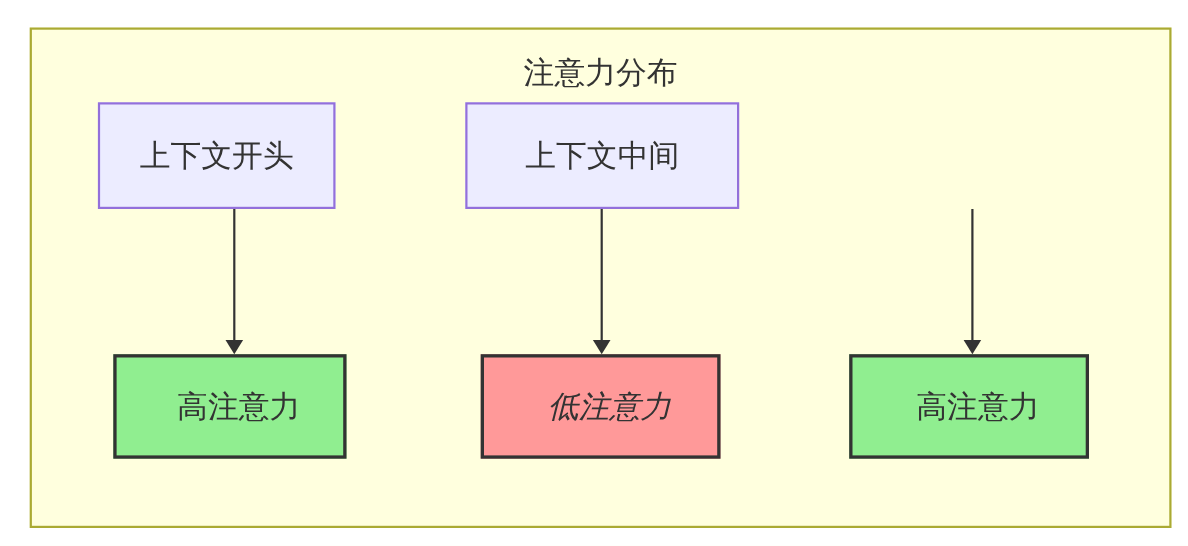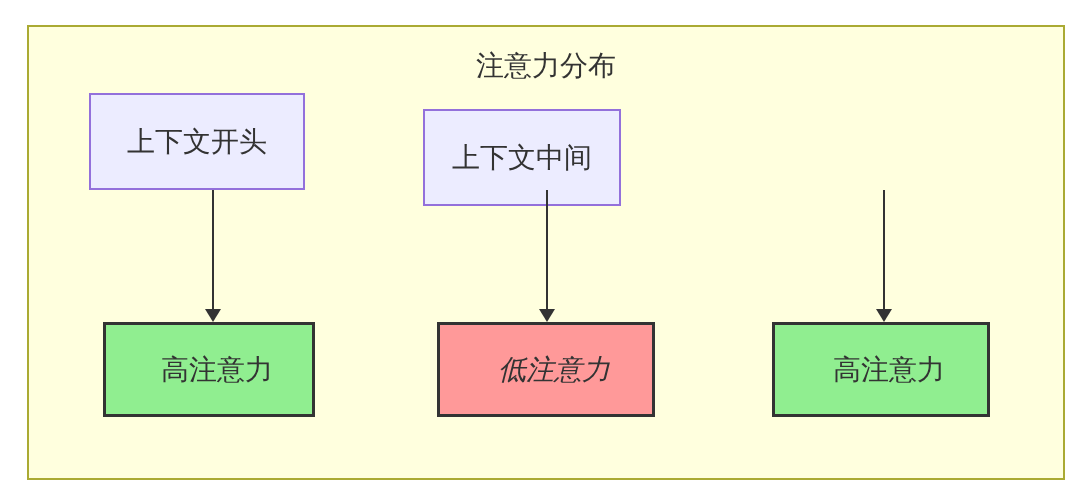--- a/index.html
+++ b/index.html
@@ -50,21 +50,21 @@
     color: var(--text, #333333);
     white-space: nowrap;
   }
   .source {
     background: var(--source-bg, #ececff);
     border: 2px solid var(--source-border, #9370db);
     top: 93px;
     height: 97px;
   }
   .s1 { left: 89px;  width: 216px; }
-  .s2 { left: 423px; width: 198px; margin-top: 16px; }
+  .s2 { left: 423px; width: 249px; }
   .s3 { left: 758px; width: 252px; }
   .target {
     border: 3px solid var(--target-border, #333333);
     top: 322px;
     height: 95px;
     padding-left: 16px;
   }
   .target.high { background: var(--high-bg, #90ee90); }
   .target.low  { background: var(--low-bg,  #ff9999); }
   .t1 { left: 103px; width: 212px; }

